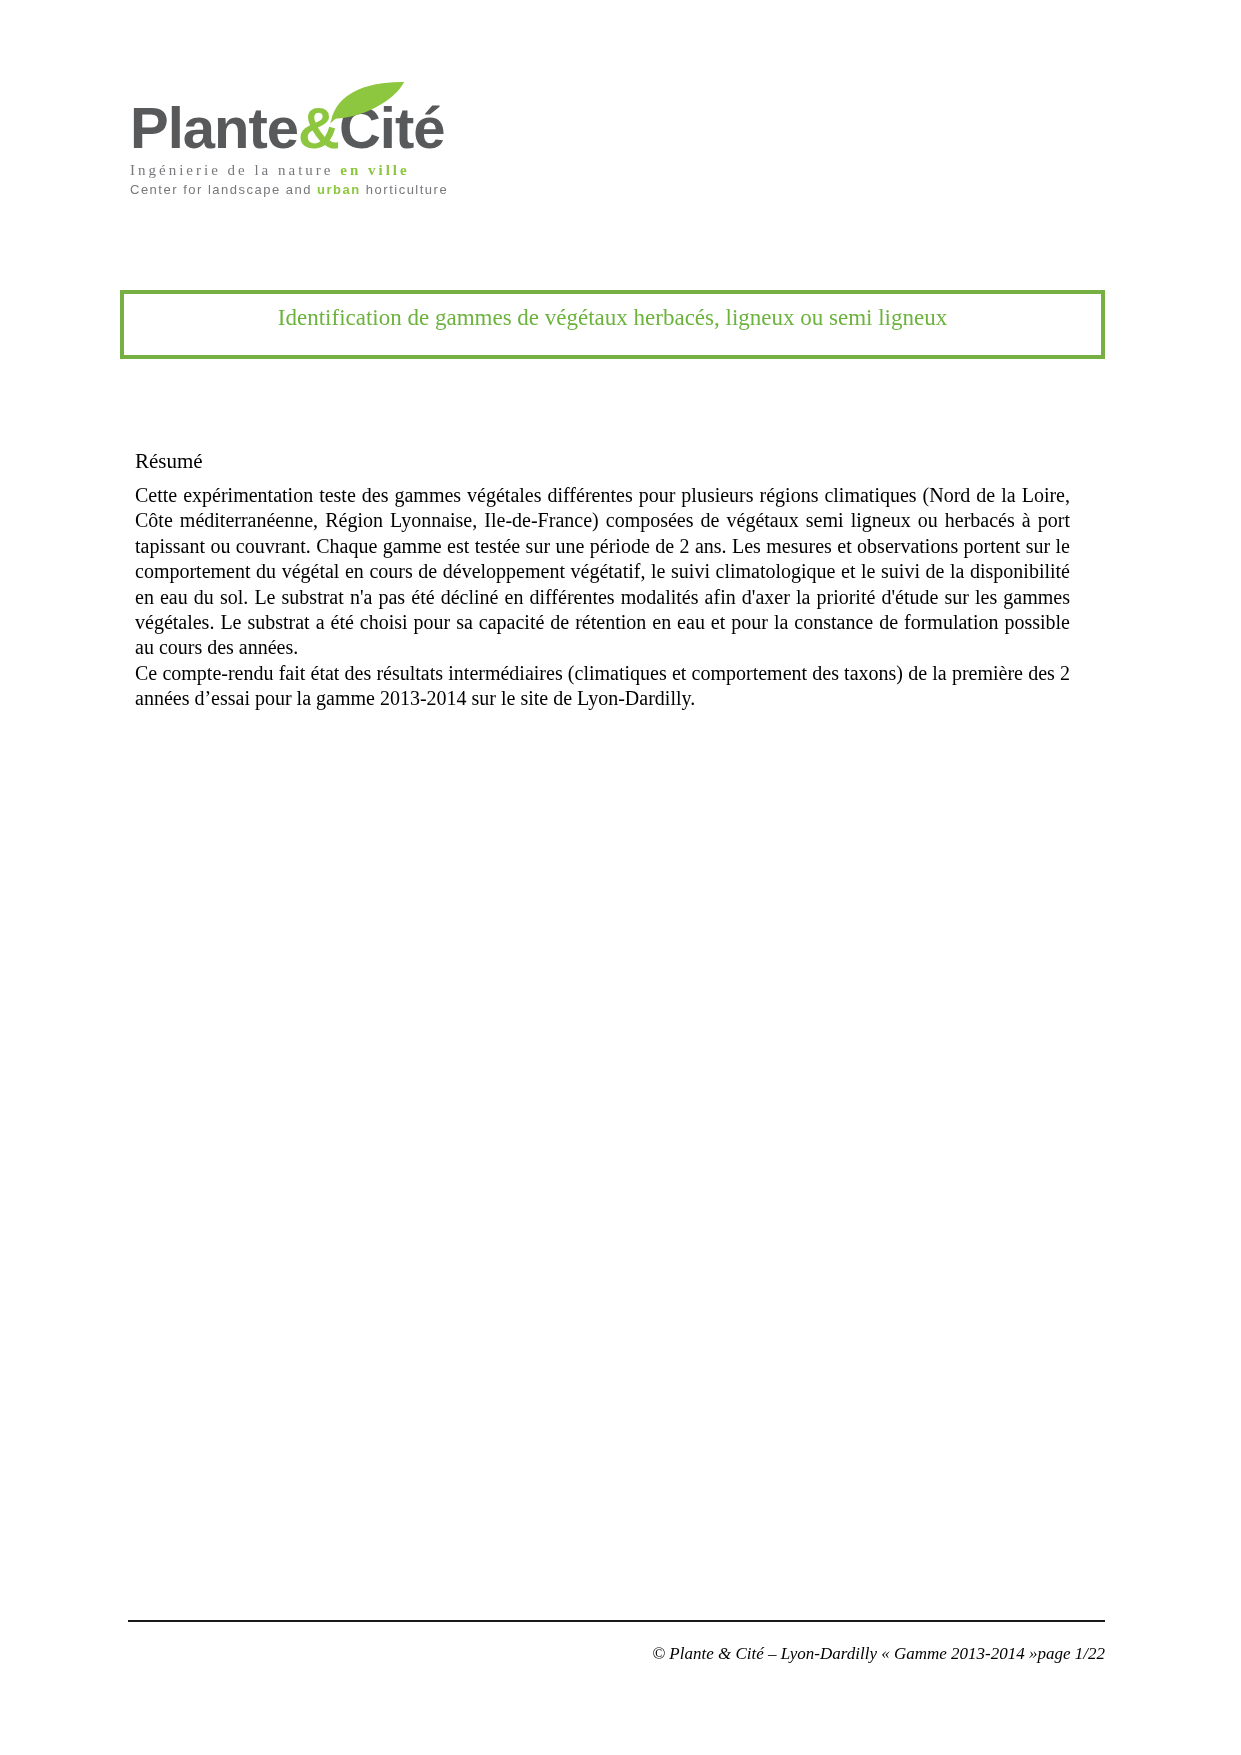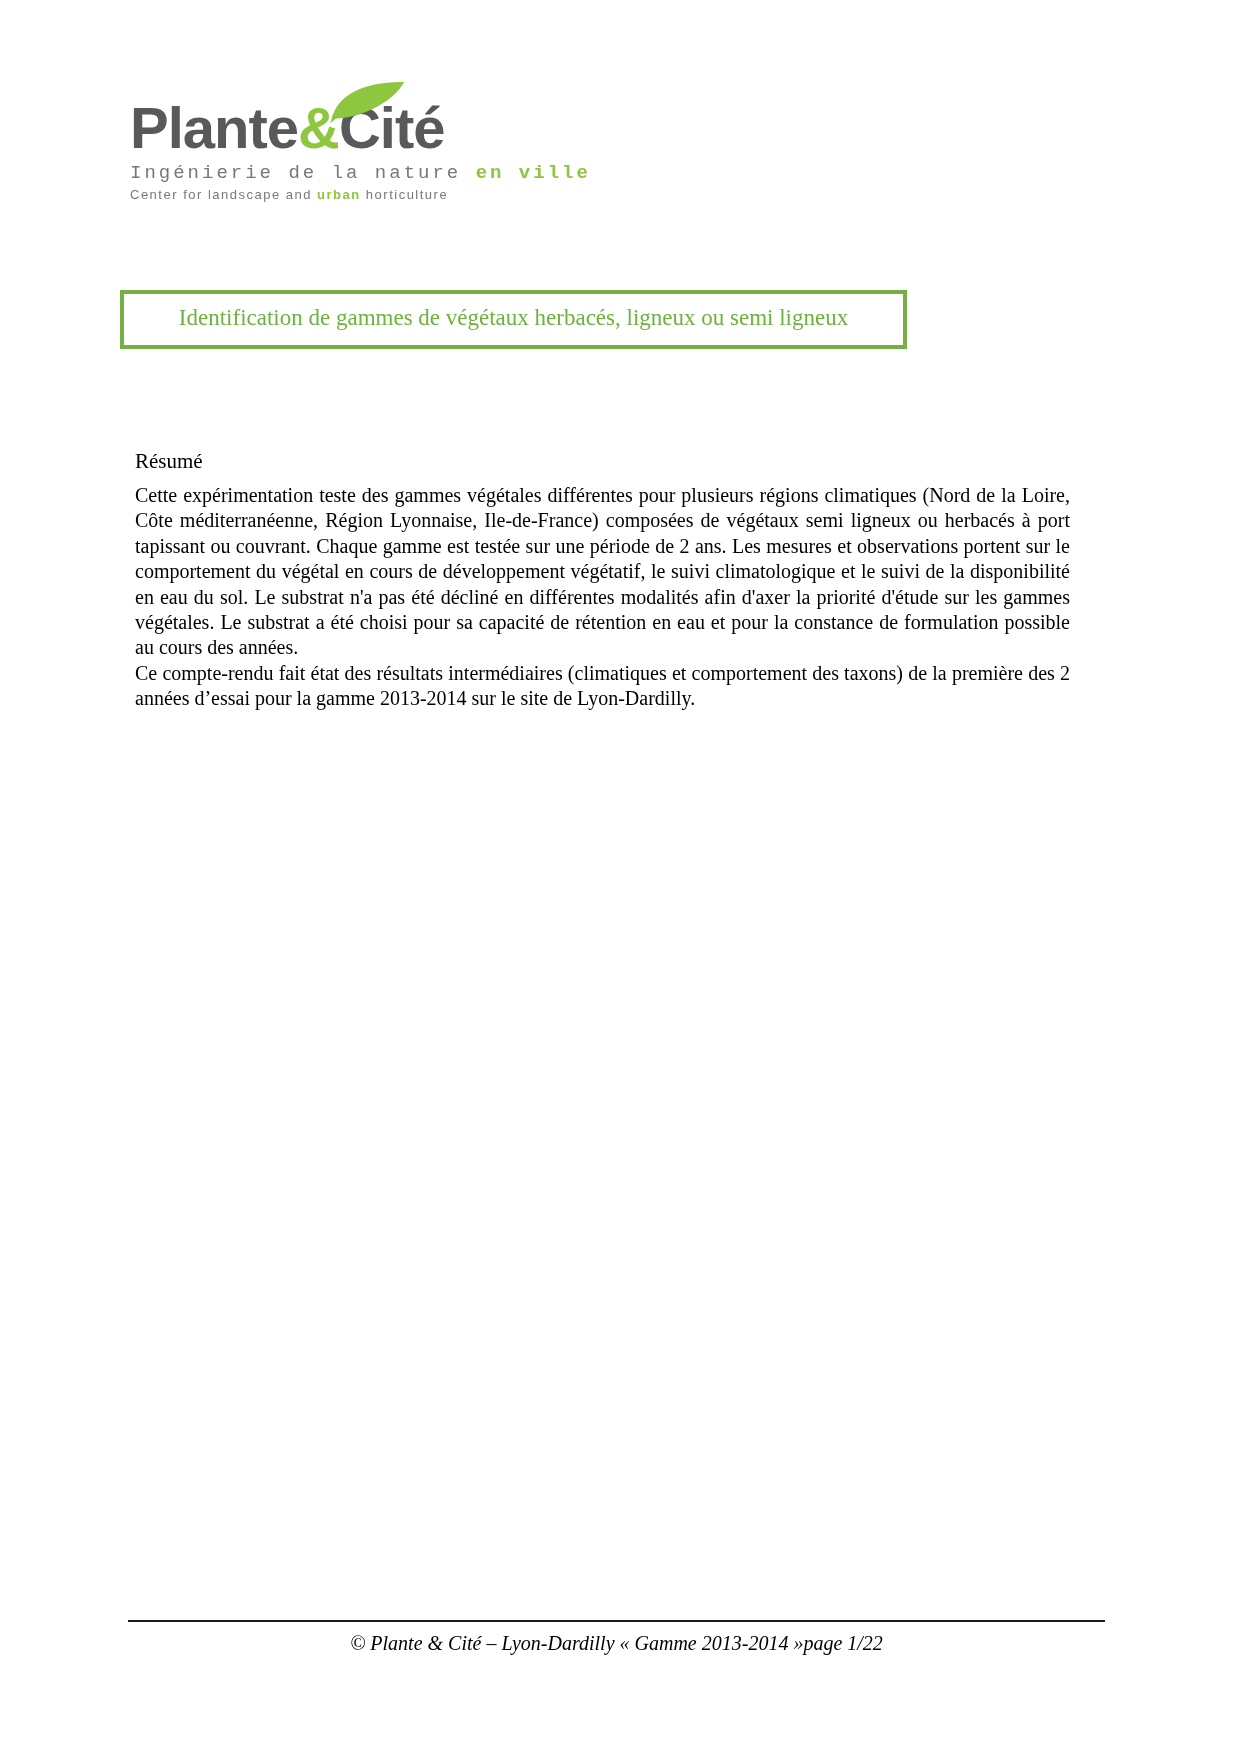--- a/index.html
+++ b/index.html
@@ -24,44 +24,44 @@
     white-space: nowrap;
   }
   .brand .green { color: #8DC63F; }
   .leaf {
     position: absolute;
     left: 196px; top: -14px;
     transform: rotate(-6deg);
   }
   .tagline-fr {
     margin-top: 2px;
-    font-family: Liberation Mono, monospace;
-    font-size: 19px;
+    font-family: Liberation Serif, serif;
+    font-size: 15px;
     letter-spacing: 3px;
     color: #77787B;
     white-space: nowrap;
   }
   .tagline-en {
     margin-top: 3px;
     font-family: "Liberation Sans", sans-serif;
     font-size: 13px;
     letter-spacing: 1.5px;
     color: #77787B;
     white-space: nowrap;
   }
   .accent-green { color: #8DC63F; font-weight: bold; }
 
   
   .title-box {
     position: absolute;
     left: 120px; top: 290px;
-    width: 787px;
+    width: 985px;
     box-sizing: border-box;
     border: 4px solid #76B043;
-    padding: 9px 14px 12px 14px;
+    padding: 9px 14px 22px 14px;
     text-align: center;
     color: #6CB33E;
     font-size: 23px;
     line-height: 30px;
   }
   .title-box .t-bold { font-weight: bold; }
 
   
   .resume {
     position: absolute;
@@ -86,25 +86,25 @@
     position: absolute;
     left: 128px; top: 1620px;
     width: 977px;
   }
   .footer .rule {
     height: 0;
     border-top: 2px solid #1a1a1a;
   }
   .foot-row {
     display: flex;
-    justify-content: center;
+    justify-content: flex-end;
     align-items: baseline;
-    padding-top: 10px;
+    padding-top: 22px;
     font-style: italic;
-    font-size: 20px;
+    font-size: 17px;
   }
 </style>
 </head>
 <body>
 
 <div class="page">
 
   <header class="logo">
     <div class="brand"><span>Plante</span><span class="green">&amp;</span><span>Cité</span><svg class="leaf" width="84" height="38" viewBox="0 0 84 38">
           <path d="M4,33 C12,10 40,-1 80,4 C68,22 34,36 4,33 Z" fill="#8DC63F"></path>

